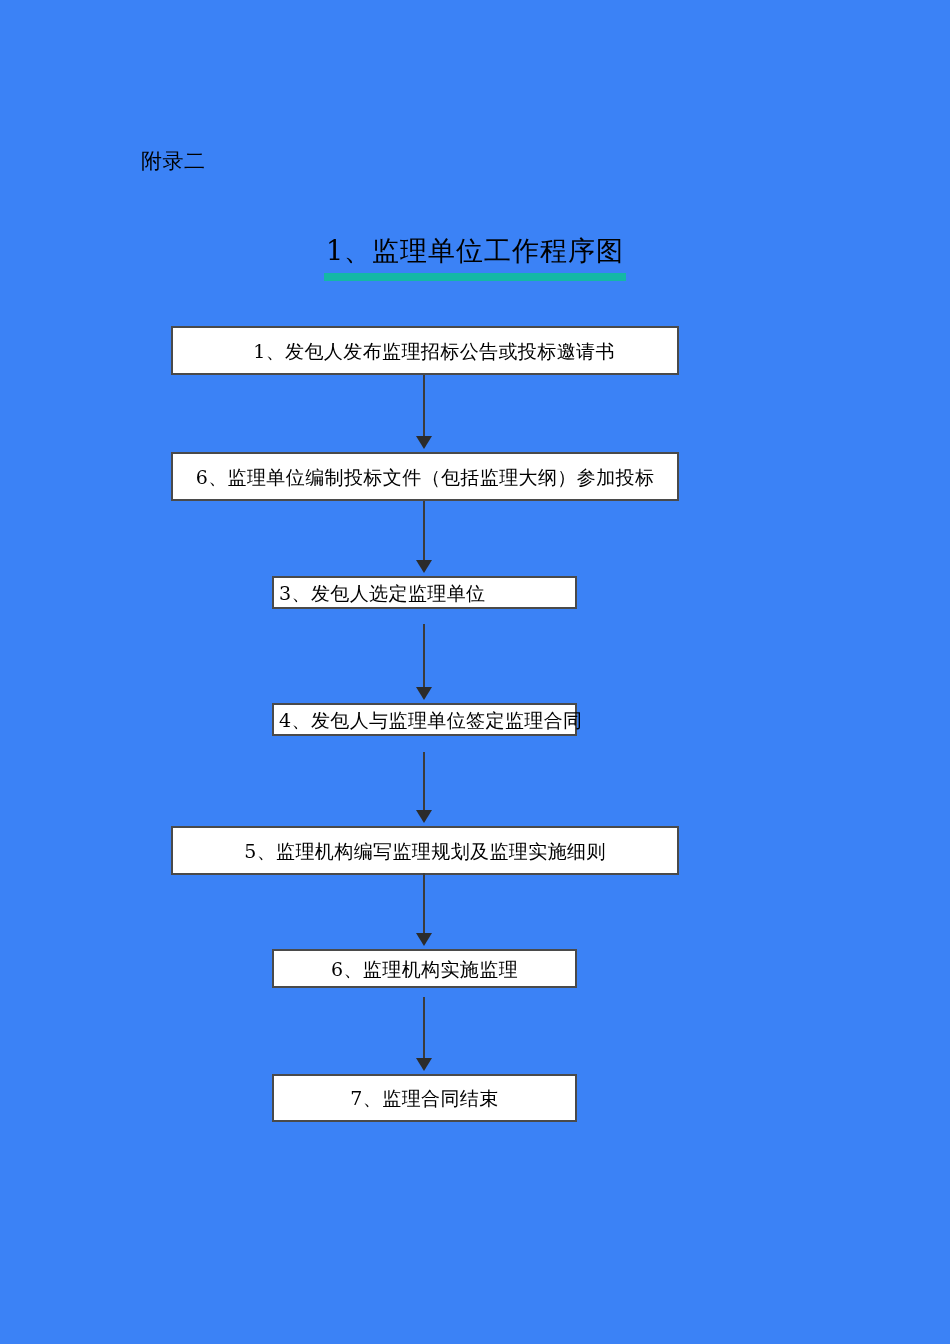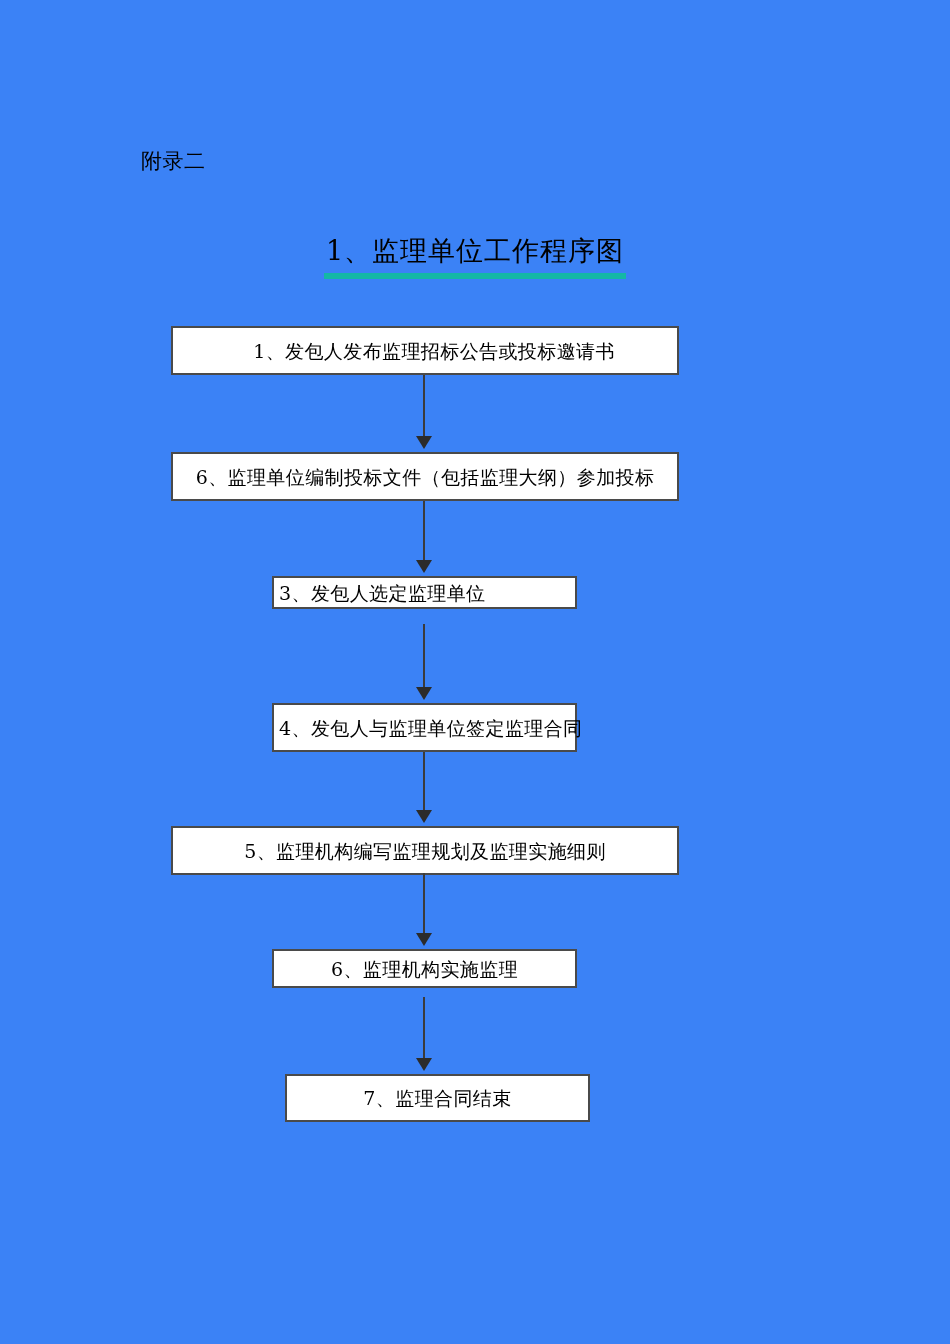--- a/index.html
+++ b/index.html
@@ -43,21 +43,21 @@
     top: 232px;
     width: 950px;
     text-align: center;
     font-size: 27px;
     line-height: 38px;
     letter-spacing: 1px;
     white-space: nowrap;
   }
   .doc-title .title-inner {
     display: inline-block;
-    border-bottom: 6px solid #14b8a6;
+    border-bottom: 8px solid #14b8a6;
     padding: 0 2px 3px 2px;
   }
 
   
   .flow {
     position: absolute;
     left: 0;
     top: 0;
     width: 950px;
     height: 1344px;
@@ -85,24 +85,24 @@
   }
   
   .node.narrow {
     left: 272px;
     width: 305px;
   }
 
   .n1 { top: 326px; height: 49px; padding-left: 18px; }
   .n2 { top: 452px; height: 49px; }
   .n3 { top: 576px; height: 33px; }
-  .n4 { top: 703px; height: 49px; }
+  .n4 { top: 703px; height: 33px; }
   .n5 { top: 826px; height: 49px; }
   .n6 { top: 949px; height: 39px; }
-  .n7 { top: 1074px; height: 48px; margin-left: 13px; }
+  .n7 { top: 1074px; height: 48px; }
 
   
   .connector {
     position: absolute;
     left: 423px;
     width: 2px;
     background: #3b3b3b;
   }
   .arrowhead {
     position: absolute;

